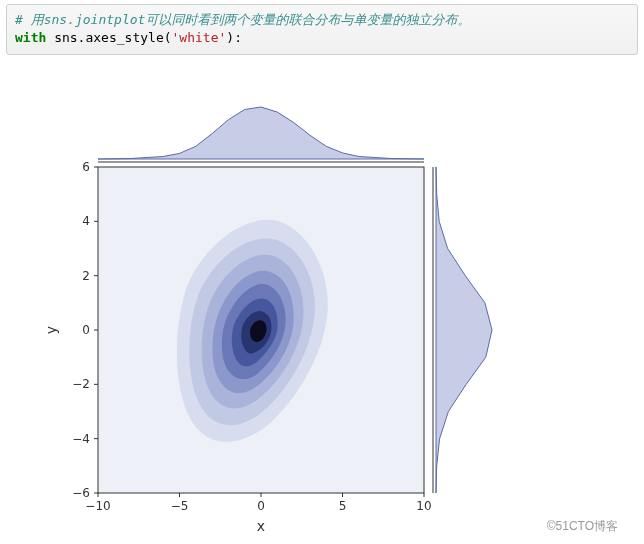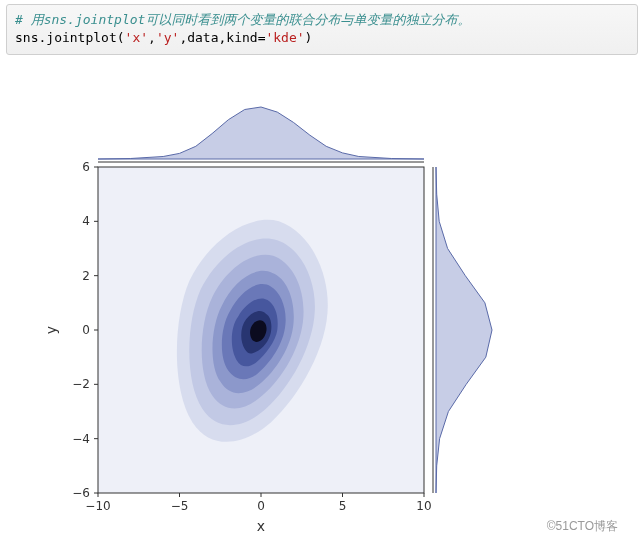--- a/index.html
+++ b/index.html
@@ -14,21 +14,21 @@
   .axis line,.axis path{stroke:#333;stroke-width:1;fill:none}
   .axis-label{font:14px "DejaVu Sans",Arial,sans-serif;fill:#333}
   .watermark{position:absolute;right:8px;bottom:4px;font:12px Arial;color:#9a9a9a}
 </style>
 </head>
 <body>
 
 <div class="code-cell">
   <div><span class="c-comment"># 用sns.jointplot可以同时看到两个变量的联合分布与单变量的独立分布。</span></div>
   <div>
-    <span>    </span><span class="c-func">sns.jointplot(</span><span class="c-str">'x'</span><span>,</span><span class="c-str">'y'</span><span class="c-func">,data,kind=</span><span class="c-str">'kde'</span><span class="c-func">)</span>
+    <span class="c-key">with</span><span class="c-func"> sns.axes_style(</span><span class="c-str">'white'</span><span class="c-func">):</span>
   </div>
 </div>
 
 <div class="figure-wrap">
   <svg id="plot" width="620" height="480">
       <rect x="92" y="108" width="326" height="326" fill="#eef0f8"></rect>
       <g clip-path="url(#jc)">
         <path d="M 186.5 363.4 C 165.4 330.8 167.0 260.1 183.3 222.1 C 202.8 181.3 242.0 154.2 272.9 162.3 C 303.9 173.2 321.8 211.2 321.8 246.5 C 321.8 287.3 294.1 336.2 264.8 363.4 C 240.3 385.1 206.1 393.3 186.5 363.4 Z " fill="#d7dcee"></path>
         <path d="M 196.3 349.8 C 178.4 322.6 180.0 262.9 194.7 230.3 C 212.6 194.9 245.2 173.2 271.3 181.3 C 295.8 189.5 310.4 222.1 308.8 252.0 C 307.2 287.3 284.3 328.1 259.9 349.8 C 238.7 368.8 212.6 374.2 196.3 349.8 Z " fill="#c2c9e5"></path>
         <path d="M 206.1 336.2 C 191.4 314.5 193.1 265.6 206.1 238.4 C 220.8 208.5 248.5 189.5 269.7 197.7 C 287.6 205.8 299.0 230.3 297.4 257.4 C 295.8 287.3 276.2 319.9 256.6 336.2 C 238.7 352.5 219.1 355.2 206.1 336.2 Z " fill="#aab3da"></path>

